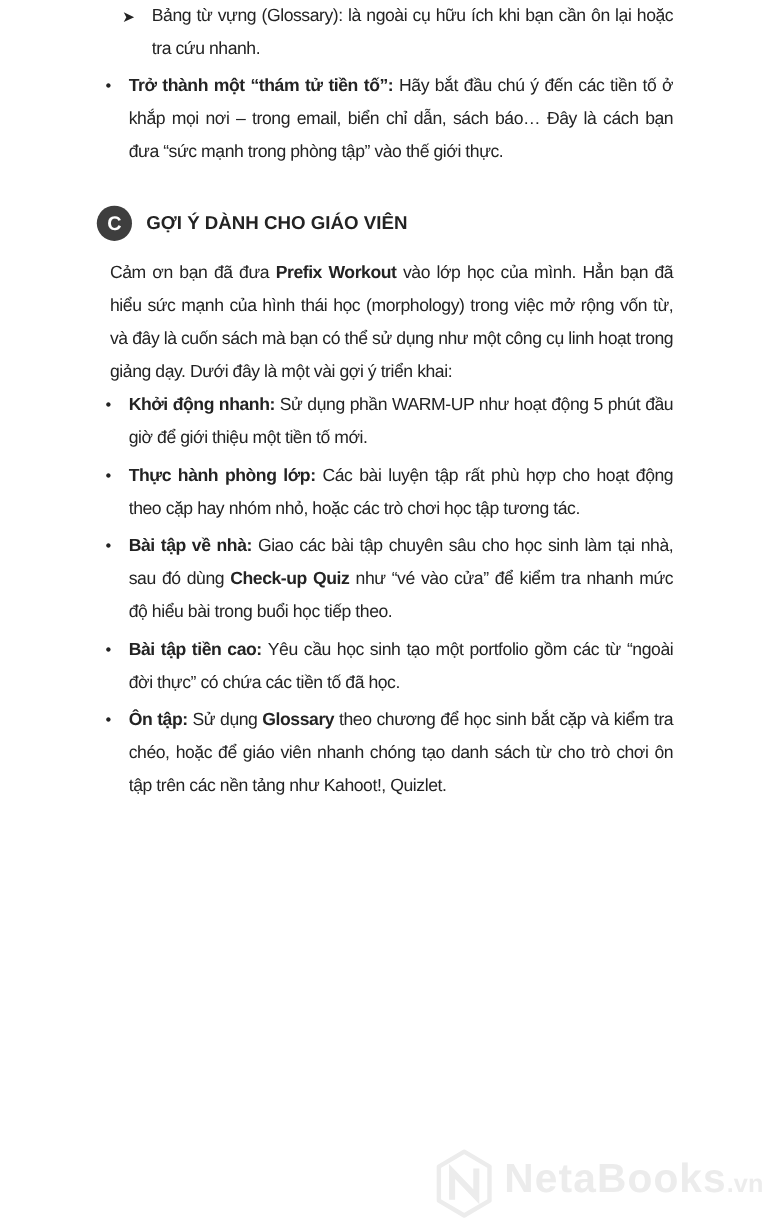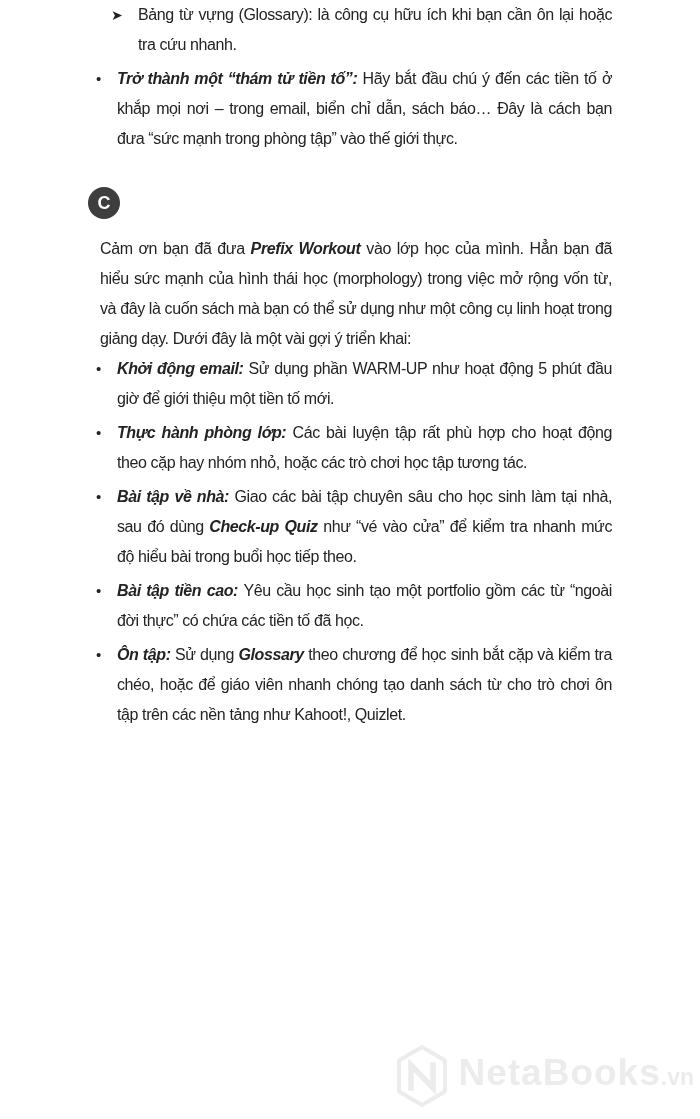--- a/index.html
+++ b/index.html
@@ -12,21 +12,21 @@
   }
   .page {
     position: relative;
     width: 700px; height: 1119px;
     box-sizing: border-box;
     padding: 0 88px;
     font-size: 16px;
     line-height: 30px;
     letter-spacing: -0.4px;
   }
-  .b { font-weight: 700; font-style: italic; }
+  .b { font-weight: 700; }
 
   ul.list { list-style: none; margin: 0; padding: 0; }
   ul.list li { position: relative; text-align: justify; }
   ul.list li + li { margin-top: 4px; }
   ul.list li .marker { position: absolute; top: 0; line-height: 30px; }
 
   li.dot { padding-left: 29px; }
   li.dot .marker { left: 8px; font-size: 15px; }
   li.arrow { padding-left: 50px; }
   li.arrow .marker { left: 23px; font-size: 14px; letter-spacing: 0; }
@@ -81,39 +81,40 @@
 </style>
 </head>
 <body>
 
 <div class="page">
 
   <ul class="list intro-list">
 
   <li class="list-item arrow">
         <span class="marker">➤</span>
-        <div class="text"><span>Bảng từ vựng (Glossary): là công cụ hữu ích khi bạn cần ôn lại hoặc tra cứu nhanh.</span></div>
+        <div class="text"><span>Bảng từ vựng (Glossary): là ngoài cụ hữu ích khi bạn cần ôn lại hoặc tra cứu nhanh.</span></div>
       </li>
       <li class="list-item dot">
         <span class="marker">•</span>
         <div class="text"><span class="b">Trở thành một “thám tử tiền tố”: </span><span>Hãy bắt đầu chú ý đến các tiền tố ở khắp mọi nơi – trong email, biển chỉ dẫn, sách báo… Đây là cách bạn đưa “sức mạnh trong phòng tập” vào thế giới thực.</span></div>
       </li>
     </ul>
 
   <div class="section-header">
     <span class="badge">C</span>
+    <h2 class="section-title">GỢI Ý DÀNH CHO GIÁO VIÊN</h2>
   </div>
 
   <p class="paragraph"><span>Cảm ơn bạn đã đưa </span><span class="b">Prefix Workout</span><span> vào lớp học của mình. Hẳn bạn đã hiểu sức mạnh của hình thái học (morphology) trong việc mở rộng vốn từ, và đây là cuốn sách mà bạn có thể sử dụng như một công cụ linh hoạt trong giảng dạy. Dưới đây là một vài gợi ý triển khai:</span></p>
 
   <ul class="list tips-list">
 
   <li class="list-item dot">
         <span class="marker">•</span>
-        <div class="text"><span class="b">Khởi động email: </span><span>Sử dụng phần WARM-UP như hoạt động 5 phút đầu giờ để giới thiệu một tiền tố mới.</span></div>
+        <div class="text"><span class="b">Khởi động nhanh: </span><span>Sử dụng phần WARM-UP như hoạt động 5 phút đầu giờ để giới thiệu một tiền tố mới.</span></div>
       </li>
       <li class="list-item dot">
         <span class="marker">•</span>
         <div class="text"><span class="b">Thực hành phòng lớp: </span><span>Các bài luyện tập rất phù hợp cho hoạt động theo cặp hay nhóm nhỏ, hoặc các trò chơi học tập tương tác.</span></div>
       </li>
       <li class="list-item dot">
         <span class="marker">•</span>
         <div class="text"><span class="b">Bài tập về nhà: </span><span>Giao các bài tập chuyên sâu cho học sinh làm tại nhà, sau đó dùng </span><span class="b">Check-up Quiz</span><span> như “vé vào cửa” để kiểm tra nhanh mức độ hiểu bài trong buổi học tiếp theo.</span></div>
       </li>
       <li class="list-item dot">

